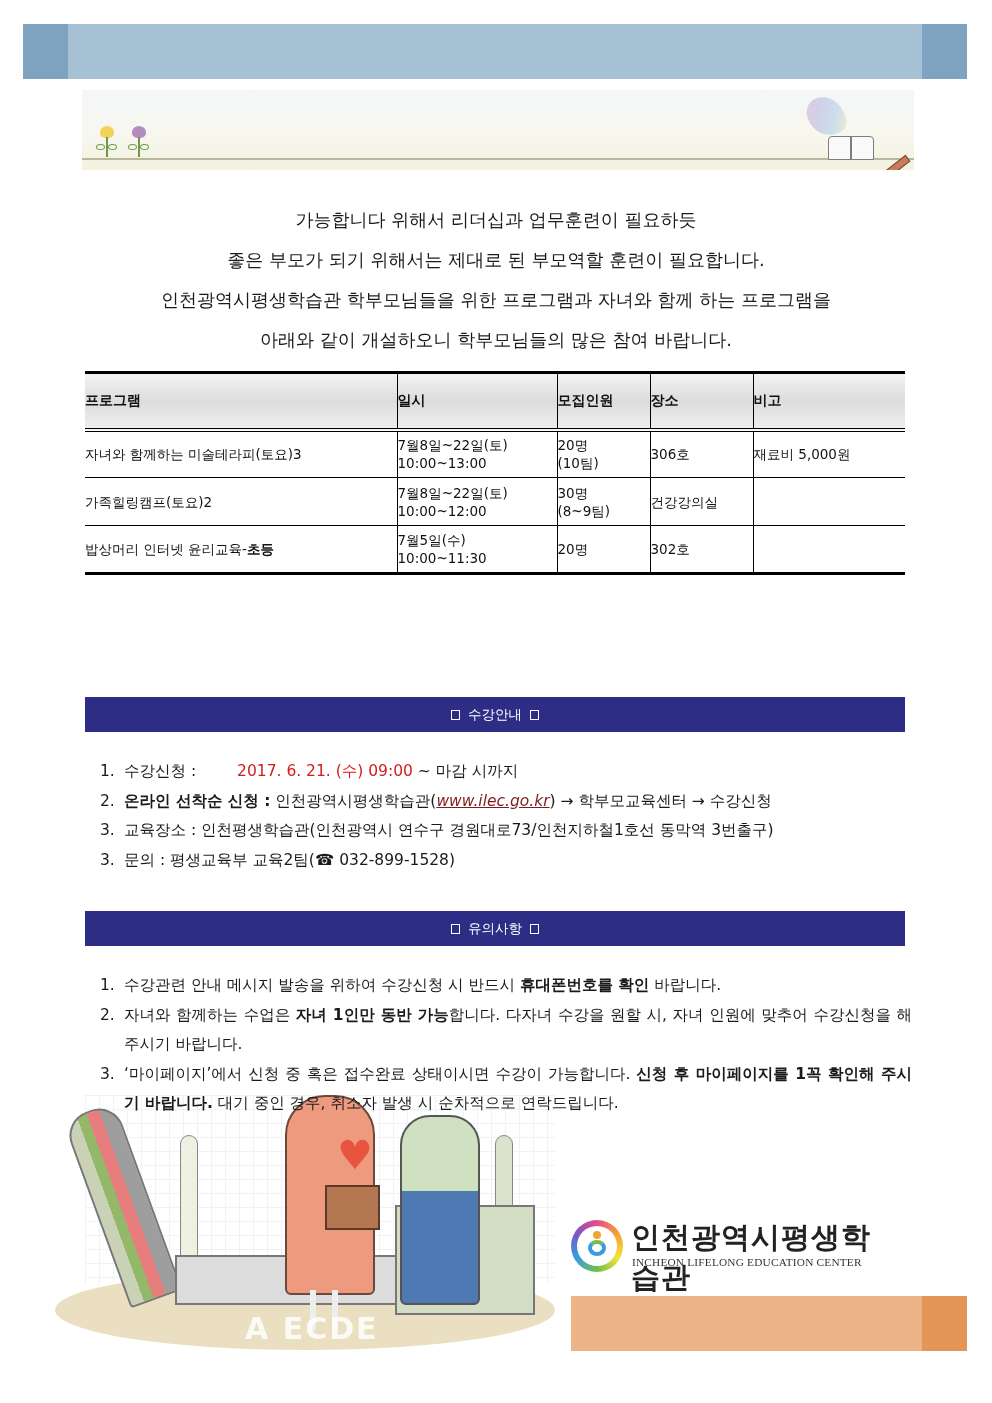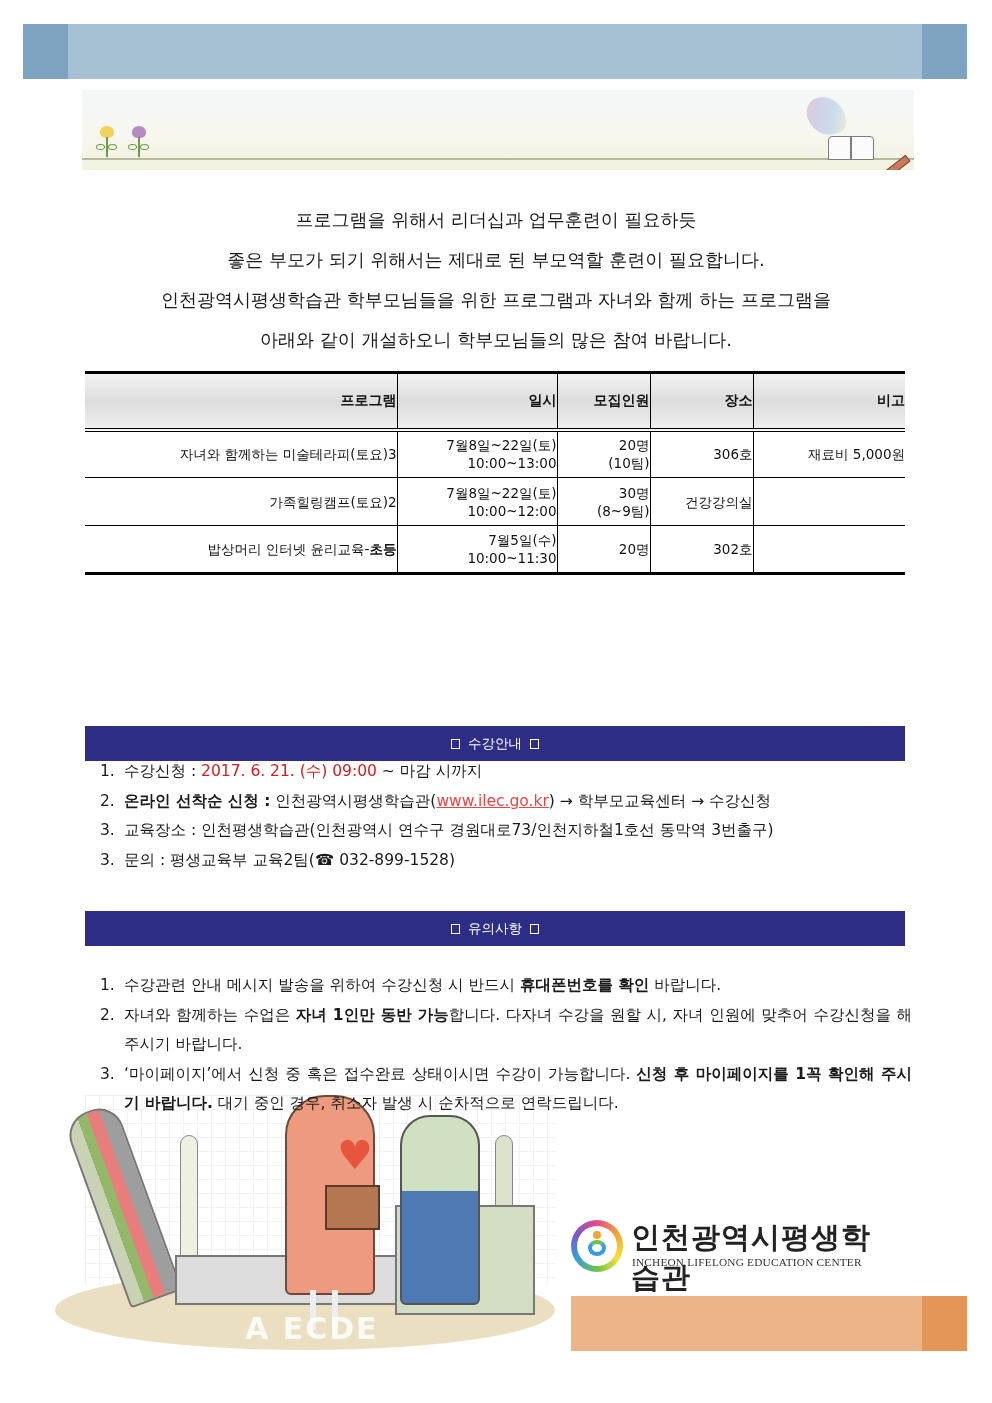--- a/index.html
+++ b/index.html
@@ -26,43 +26,43 @@
   .book-icon::after { content: ""; position: absolute; left: 21px; top: 0; width: 1.5px; height: 22px; background: #7d7d7d; }
   .pencil-icon { position: absolute; right: 6px; bottom: 8px; width: 44px; height: 8px; background: #c97a5b; transform: rotate(-38deg); transform-origin: right center; border: 1px solid #7a4a33; }
   .rainbow-icon { position: absolute; right: 70px; top: 6px; width: 36px; height: 40px;
     background: linear-gradient(120deg, #d6a7c2, #b3b0de, #a8c9e6, #e9e3b2); opacity: .55; border-radius: 40% 60% 30% 60%; transform: rotate(-20deg); }
 
   
   .intro { position: absolute; left: 0; top: 200px; width: 992px; text-align: center; font-size: 18px; line-height: 40px; color: #1a1a1a; }
 
   
   .schedule { position: absolute; left: 85px; top: 371px; width: 820px; border-collapse: collapse; font-size: 13.5px; }
-  .schedule th, .schedule td { border-left: 1px solid #000; text-align: right; vertical-align: middle; padding-left: 22px; }
+  .schedule th, .schedule td { border-left: 1px solid #000; text-align: left; vertical-align: middle; }
   .schedule th:first-child, .schedule td:first-child { border-left: none; }
   .schedule thead tr { border-top: 3px solid #000; border-bottom: 4px double #000; }
   .schedule th { height: 57px; font-weight: bold; font-size: 14px;
     background: linear-gradient(180deg, #f2f2f2 0%, #dcdcdc 50%, #efefef 100%); }
   .schedule tbody tr { border-bottom: 1px solid #000; height: 48px; }
   .schedule tbody tr:last-child { border-bottom: 3px solid #000; }
   .schedule td { line-height: 18px; }
   .schedule .b { font-weight: bold; }
   .c1 { width: 312px; } .c2 { width: 160px; } .c3 { width: 93px; } .c4 { width: 103px; } .c5 { width: 152px; }
 
   
   .section-bar { position: absolute; left: 85px; width: 820px; height: 35px; background: #2d2d86; color: #fff;
     font-size: 13.5px; display: flex; align-items: center; justify-content: center; gap: 8px; }
   .section-bar .sq { display: inline-block; width: 9px; height: 10px; border: 1.5px solid #fff; }
 
   
   .list { position: absolute; left: 100px; width: 812px; font-size: 15.5px; line-height: 29.5px; color: #1a1a1a; }
   .list .item { display: flex; }
   .list .num { width: 24px; flex: none; }
   .list .body { flex: 1; text-align: justify; }
-  .red { color: #d21d1d; }
-  .link { color: #ef4444; text-decoration: underline; }
+  .red { color: #d21d1d; margin-left: 36px; }
+  .link { color: #7f1d1d; text-decoration: underline; font-style: italic; }
   .bold { font-weight: bold; }
   .notice { z-index: 3; }
 
   
   .illustration { position: absolute; left: 55px; top: 1095px; width: 520px; height: 255px; z-index: 1; overflow: hidden; }
   .illus-floor { position: absolute; left: 0; bottom: 0; width: 500px; height: 80px; border-radius: 50%; background: #e8d9b7; opacity: .85; }
   .illus-grid { position: absolute; left: 30px; top: 0; width: 470px; height: 190px;
     background-image: linear-gradient(#e9eef2 1px, transparent 1px), linear-gradient(90deg, #e9eef2 1px, transparent 1px);
     background-size: 14px 14px; opacity: .7; }
   .big-pencil { position: absolute; left: 40px; top: 10px; width: 55px; height: 200px; transform: rotate(-20deg);
@@ -113,21 +113,21 @@
     <div class="leaf" style="left:0;"></div>
       <div class="leaf" style="left:12px;"></div>
   </div>
   <div class="ground"></div>
   <div class="rainbow-icon"></div>
   <div class="book-icon"></div>
   <div class="pencil-icon"></div>
 </div>
 
 <div class="intro">
-  <div>프로그램을 위해서 리더십과 업무훈련이 필요하듯</div>
+  <div>가능합니다 위해서 리더십과 업무훈련이 필요하듯</div>
   <div>좋은 부모가 되기 위해서는 제대로 된 부모역할 훈련이 필요합니다.</div>
   <div>인천광역시평생학습관 학부모님들을 위한 프로그램과 자녀와 함께 하는 프로그램을</div>
   <div>아래와 같이 개설하오니 학부모님들의 많은 참여 바랍니다.</div>
 </div>
 
 <table class="schedule">
   <thead>
     <tr>
       <th class="c1">프로그램</th>
       <th class="c2">일시</th>
@@ -171,21 +171,21 @@
         </td>
       <td>
           <div>20명</div>
         </td>
       <td>302호</td>
       <td></td>
     </tr>
   </tbody>
 </table>
 
-<div class="section-bar" style="top:697px;margin-top:29px;">
+<div class="section-bar" style="top:697px;">
   <span class="sq"></span>
   <span>수강안내</span>
   <span class="sq"></span>
 </div>
 
 <div class="list" style="top:757px;">
   <div class="item">
     <span class="num">1.</span>
     <span class="body"><span>수강신청 : </span><span class="red">2017. 6. 21. (수) 09:00</span><span> ~ 마감 시까지</span></span>
   </div>

